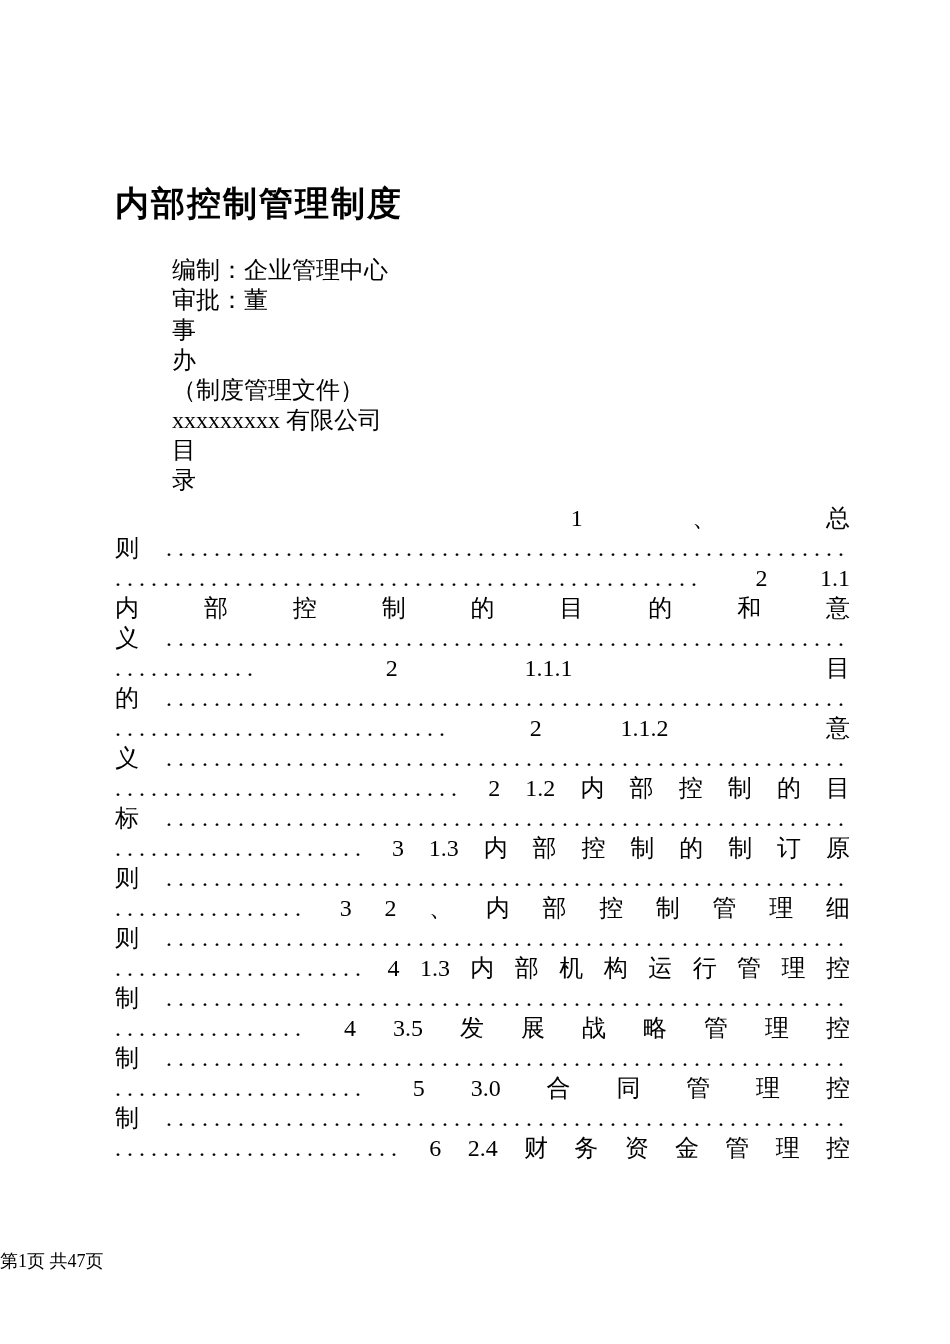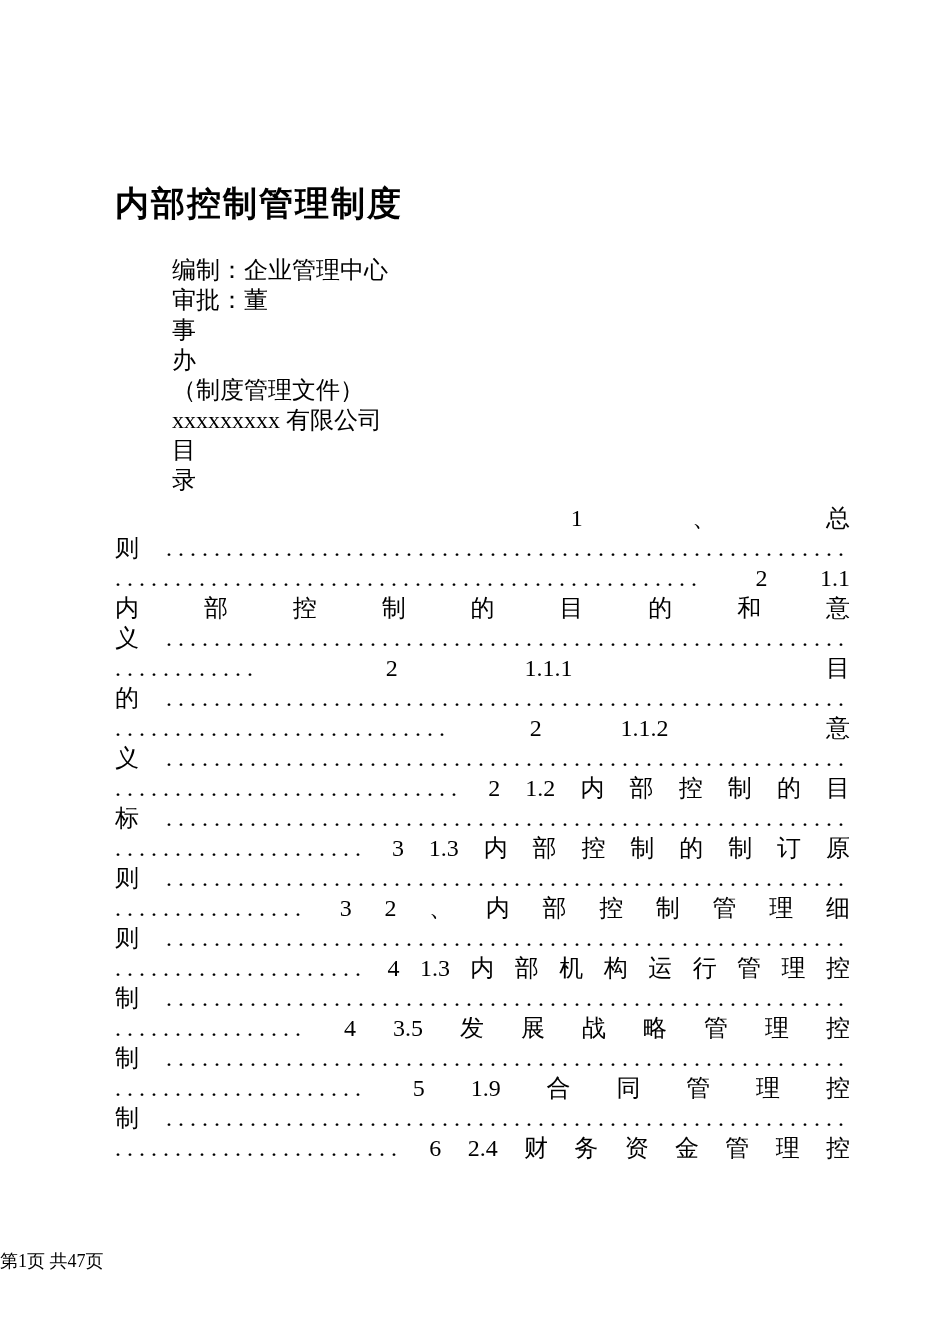--- a/index.html
+++ b/index.html
@@ -187,21 +187,21 @@
           <span class="seg">理</span>
           <span class="seg">控</span>
         </div>
         <div class="toc-line">
           <span class="seg">制</span>
           <span class="dots">.........................................................</span>
         </div>
         <div class="toc-line">
           <span class="dots">.....................</span>
           <span class="seg">5</span>
-          <span class="seg">1.9</span>
+          <span class="seg">3.0</span>
           <span class="seg">合</span>
           <span class="seg">同</span>
           <span class="seg">管</span>
           <span class="seg">理</span>
           <span class="seg">控</span>
         </div>
         <div class="toc-line">
           <span class="seg">制</span>
           <span class="dots">.........................................................</span>
         </div>

